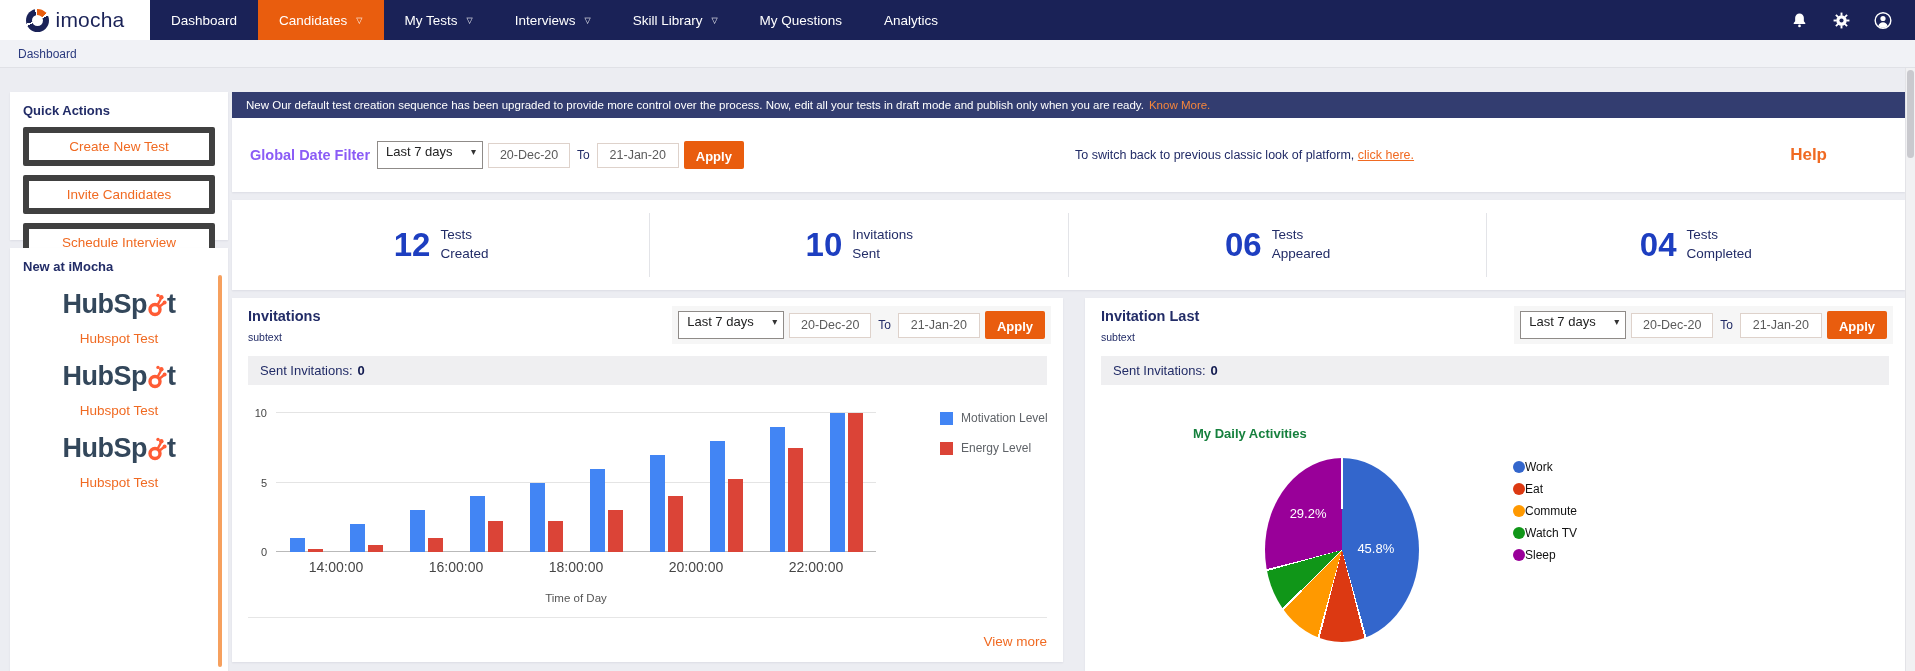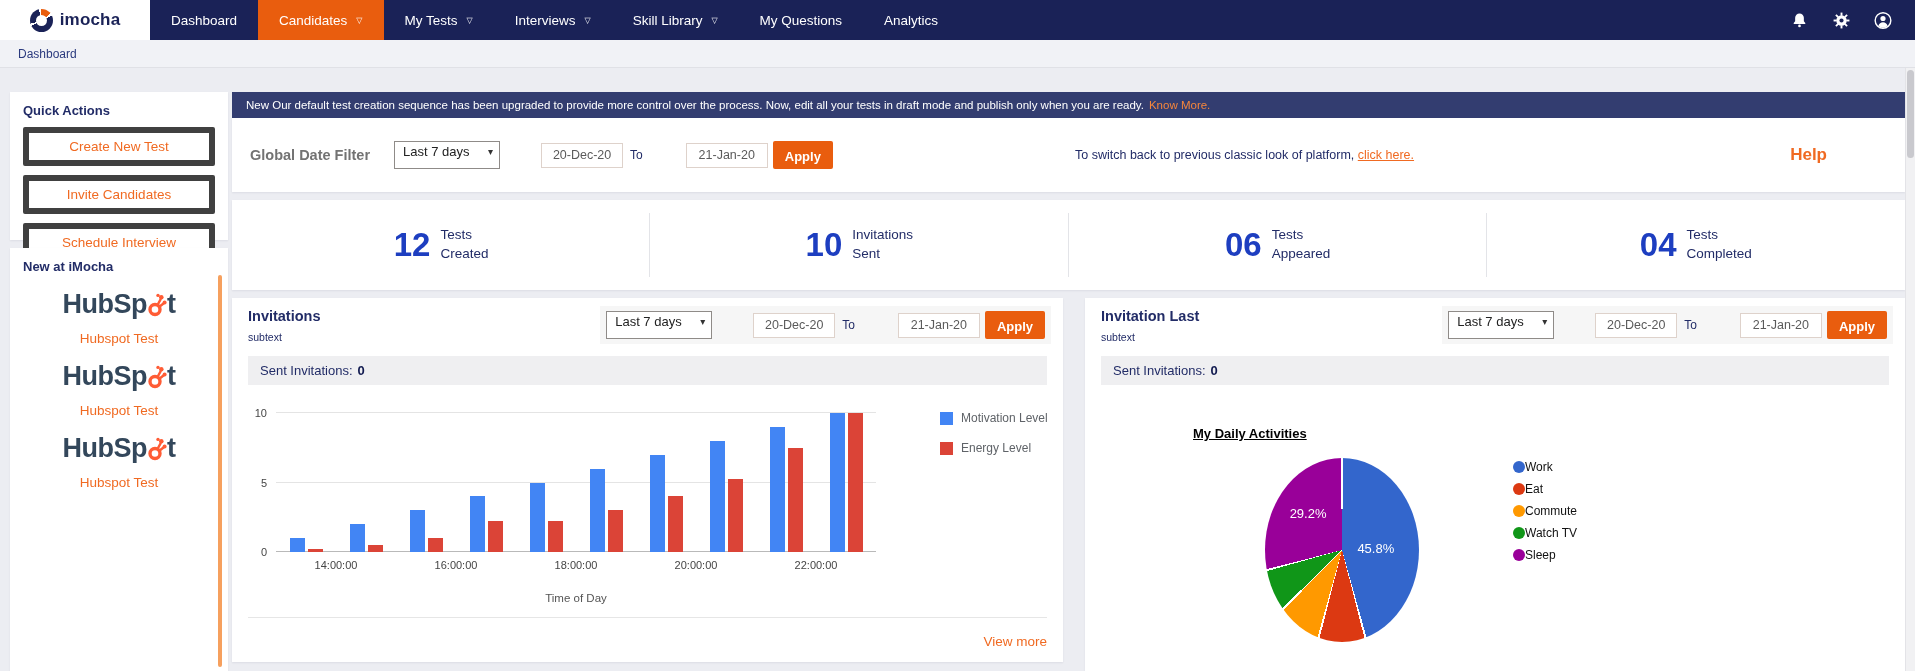--- a/index.html
+++ b/index.html
@@ -5,21 +5,21 @@
   * { margin:0; padding:0; box-sizing:border-box; }
   html,body { width:1915px; height:671px; overflow:hidden; background:#ecedf2;
     font-family:"Liberation Sans", sans-serif; }
 
   
   .topnav { display:flex; align-items:stretch; height:40px; background:#1A2257; color:#fff; position:relative; }
   .logo-box { background:#fff; width:150px; display:flex; align-items:center; justify-content:center; gap:7px; }
   .logo-icon { width:23px; height:23px; border-radius:50%; position:relative;
     background:conic-gradient(from 150deg,#1A2257 0 92deg,#fff 92deg 104deg,#1A2257 104deg 196deg,#fff 196deg 208deg,#E95D0E 208deg 262deg,#fff 262deg 274deg,#1A2257 274deg 360deg); }
   .logo-icon::after { content:""; position:absolute; inset:6px; background:#fff; border-radius:50%; }
-  .logo-text { color:#1A2257; font-weight:bold; font-size:17px; letter-spacing:.2px; }
+  .logo-text { color:#1A2257; font-weight:normal; font-size:21px; letter-spacing:.2px; }
   .nav-item { padding:0 21px; display:flex; align-items:center; font-size:13.5px; cursor:pointer; white-space:nowrap; }
   .nav-item.active { background:#E95D0E; }
   .nav-arrow { font-size:8px; margin-left:9px; opacity:.95; }
   .nav-right { margin-left:auto; display:flex; align-items:center; gap:22px; padding-right:22px; }
   .nav-icon { width:20px; height:20px; display:flex; align-items:center; justify-content:center; cursor:pointer; }
 
   
   .breadcrumb-bar { height:28px; background:#f1f2f6; border-bottom:1px solid #e0e1e6;
     display:flex; align-items:center; padding-left:18px; font-size:12px; color:#2b3a7e; }
 
@@ -38,27 +38,27 @@
   .hs-label { color:#F06A22; font-size:13.5px; margin-top:13px; }
   .orange-scroll { position:absolute; right:6px; top:27px; bottom:4px; width:4px; background:#F6A05E; border-radius:2px; }
 
   
   .banner { position:absolute; left:232px; top:92px; width:1673px; height:26px; background:#333D70;
     color:#fff; font-size:11.5px; display:flex; align-items:center; padding:0 14px; }
   .banner-link { color:#F5863C; margin-left:5px; cursor:pointer; }
 
   
   .filter-card { left:232px; top:118px; width:1673px; height:74px; display:flex; align-items:center; padding:0 18px; }
-  .gdf-label { font-size:14.5px; font-weight:bold; color:#737373; margin-right:24px; }
+  .gdf-label { font-size:14.5px; font-weight:bold; color:#8b5cf6; margin-right:7px; }
   .cluster { display:flex; align-items:center; gap:5px; }
   .select-box { height:28px; min-width:106px; border:1px solid #8f8b88; background:#fff; display:flex;
     align-items:center; justify-content:space-between; padding:0 6px 7px 8px; font-size:13px; color:#222; cursor:pointer; gap:8px; }
   .sel-arrow { font-size:10px; color:#333; }
   .date-input { width:82px; height:25px; border:1px solid #ded2cb; background:#fff; text-align:center;
-    font-size:12.5px; color:#5a5a5a; font-family:"Liberation Sans",sans-serif;margin-left:36px; }
+    font-size:12.5px; color:#5a5a5a; font-family:"Liberation Sans",sans-serif; }
   .to-label { font-size:12px; color:#222C67; margin:0 2px; }
   .apply-btn { height:28px; background:#E95D0E; border:none; color:#fff; font-weight:bold; font-size:13px;
     padding:8px 12px; border-radius:2px; cursor:pointer; font-family:"Liberation Sans",sans-serif; }
   .classic { position:absolute; left:843px; top:50%; transform:translateY(-50%); font-size:12.5px; color:#222C67; }
   .classic-link { color:#F06A22; text-decoration:underline; cursor:pointer; }
   .help-link { position:absolute; right:78px; top:50%; transform:translateY(-50%); color:#F06A22; font-weight:bold; font-size:17px; cursor:pointer; }
 
   
   .stats-card { left:232px; top:200px; width:1673px; height:90px; display:flex; }
   .stat-cell { flex:1; display:flex; align-items:center; justify-content:center; gap:10px; position:relative; }
@@ -77,30 +77,30 @@
   .sent-value { font-weight:bold; margin-left:5px; color:#10194f; }
 
   
   .plot { position:absolute; left:44px; top:115px; width:600px; height:139px; }
   .gridline { position:absolute; left:0; right:0; height:1px; background:#e4e4e4; }
   .gridline.baseline { background:#b9b9b9; }
   .ylab { position:absolute; right:calc(100% + 9px); transform:translateY(-50%); font-size:11px; color:#454545; }
   .bar-groups { position:absolute; left:0; top:0; right:0; bottom:0; display:flex; }
   .bar-group { flex:1; display:flex; align-items:flex-end; justify-content:center; gap:3px; }
   .bar { width:15px; }
-  .xtick { position:absolute; top:calc(100% + 7px); transform:translateX(-50%); font-size:11px; color:#454545; white-space:nowrap; }
+  .xtick { position:absolute; top:calc(100% + 7px); transform:translateX(-50%); font-size:14px; color:#454545; white-space:nowrap; }
   .xlabel { position:absolute; top:calc(100% + 40px); left:50%; transform:translateX(-50%); font-size:11.5px; color:#555; }
   .bar-legend { position:absolute; left:708px; top:113px; display:flex; flex-direction:column; gap:16px; }
   .bar-legend-item { display:flex; align-items:center; gap:8px; font-size:12px; color:#5f6368; }
   .bar-swatch { width:13px; height:13px; }
   .vm-divider { position:absolute; left:16px; right:16px; bottom:44px; height:1px; background:#e6e6e6; }
   .view-more { position:absolute; right:16px; bottom:13px; color:#F06A22; font-size:13.5px; cursor:pointer; }
 
   
-  .pie-title { position:absolute; left:108px; top:128px; font-size:13px; font-weight:bold; color:#000000;text-decoration:underline; }
+  .pie-title { position:absolute; left:108px; top:128px; font-size:13px; font-weight:bold; color:#15803d; }
   .pie { position:absolute; left:180px; top:160px; width:154px; height:184px; border-radius:50%; }
   .pie-label { position:absolute; color:#fff; font-size:13px; }
   .pie-label.l1 { left:60%; top:45%; }
   .pie-label.l2 { left:16%; top:26%; }
   .pie-legend { position:absolute; left:428px; top:162px; display:flex; flex-direction:column; gap:8px; }
   .pie-legend-item { display:flex; align-items:center; font-size:12px; color:#111; }
   .pie-dot { width:12px; height:12px; border-radius:50%; }
 
   
   .v-scroll { position:absolute; right:0; top:68px; bottom:0; width:10px; background:#f1f1f3; border-left:1px solid #e3e3e7; }

